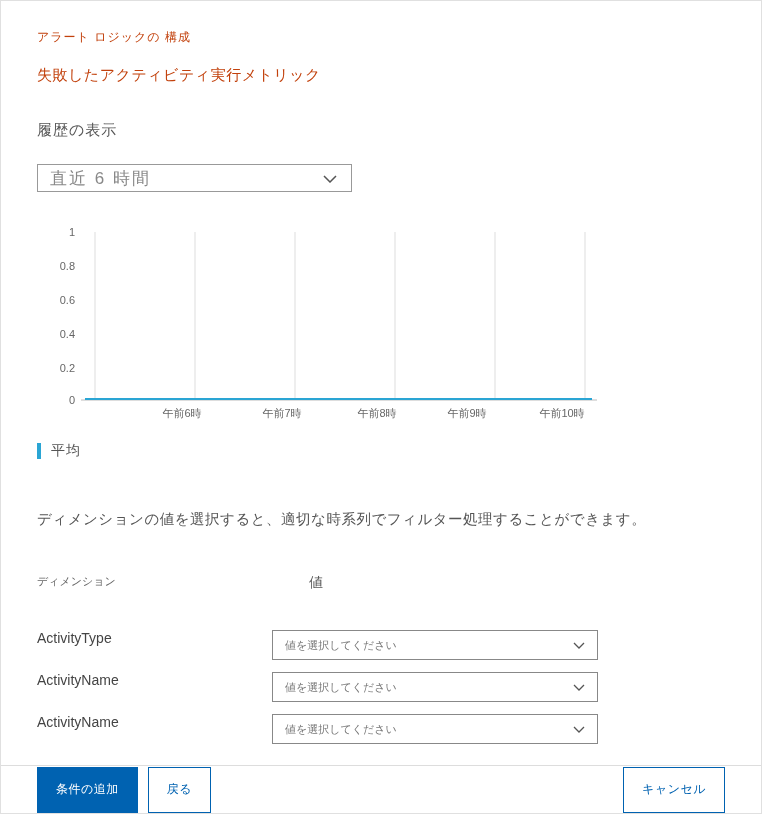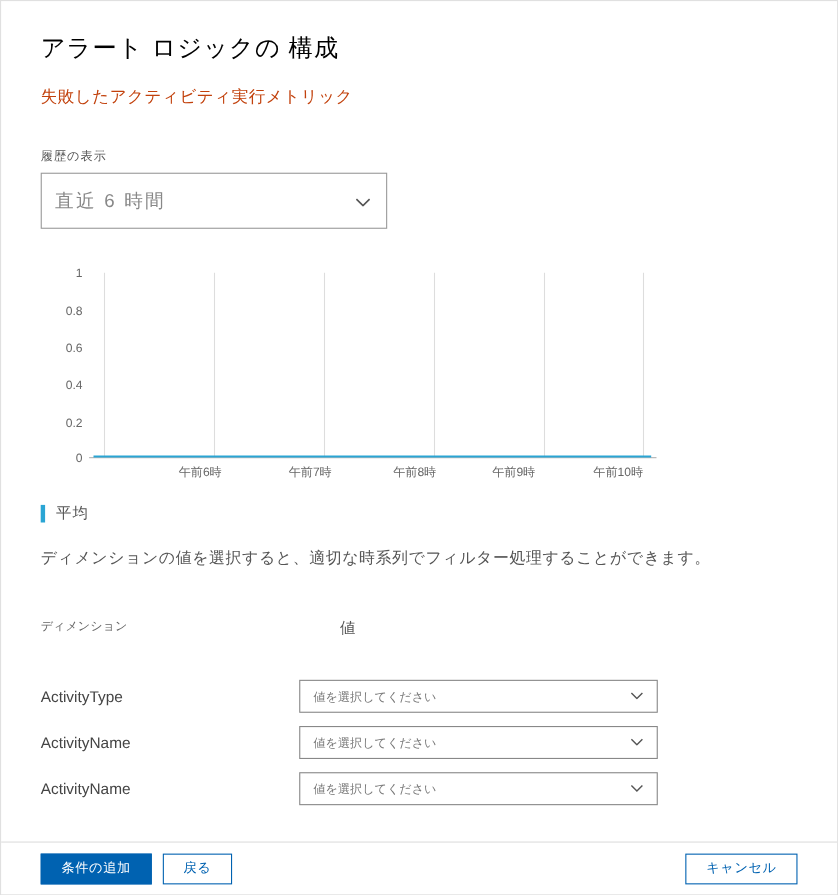--- a/index.html
+++ b/index.html
@@ -13,42 +13,42 @@
       color: #333;
       width: 762px;
       height: 814px;
       position: relative;
       border: 1px solid #e0e0e0;
     }
     .content {
       padding: 28px 36px 20px 36px;
     }
     .page-title {
-      font-size: 22px;
+      font-size: 12px;
       font-weight: 400;
-      color: #000000;
+      color: #c2410c;
       letter-spacing: 1px;
       margin-bottom: 20px;
     }
     .subtitle {
       font-size: 15px;
       color: #c2410c;
       letter-spacing: 0.5px;
       margin-bottom: 36px;
     }
     .field-label {
-      font-size: 11px;
-      color: #555;
-      margin-bottom: 8px;
+      font-size: 15px;
+      color: #555;
+      margin-bottom: 24px;
       letter-spacing: 1px;
     }
     .select-box {
       position: relative;
       width: 315px;
-      height: 51px;
+      height: 28px;
       border: 1px solid #999;
       background: #fff;
       display: flex;
       align-items: center;
       padding: 0 12px;
       color: #888;
       font-size: 17px;
       cursor: pointer;
       letter-spacing: 2px;
       margin-bottom: 30px;
@@ -70,21 +70,21 @@
       height: 100%;
     }
     .y-label, .x-label {
       font-size: 11px;
       fill: #666;
       font-family: inherit;
     }
     .legend {
       display: flex;
       align-items: center;
-      margin-bottom: 22px;
+      margin-bottom: 50px;
     }
     .legend-marker {
       width: 4px;
       height: 16px;
       background: #2aa5d4;
       margin-right: 10px;
     }
     .legend-text {
       font-size: 14px;
       color: #555;
@@ -105,21 +105,20 @@
       width: 235px;
       font-size: 11px;
       color: #666;
     }
     .dim-header-value {
       font-size: 14px;
       color: #555;
     }
     .dimension-row {
       display: flex;
-      align-items: center;
       margin-bottom: 12px;
     }
     .dim-name {
       width: 235px;
       font-size: 14px;
       color: #444;
     }
     .dim-select {
       position: relative;
       width: 326px;
@@ -144,21 +143,21 @@
       bottom: 0;
       left: 0;
       right: 0;
       height: 48px;
       border-top: 1px solid #ddd;
       display: flex;
       align-items: center;
       padding: 0 36px;
     }
     .btn {
-      height: 28px;
+      height: 46px;
       padding: 0 18px;
       font-size: 12px;
       cursor: pointer;
       display: inline-flex;
       align-items: center;
       justify-content: center;
       border: 1px solid #0062b1;
       background: #fff;
       color: #0062b1;
       margin-right: 10px;

